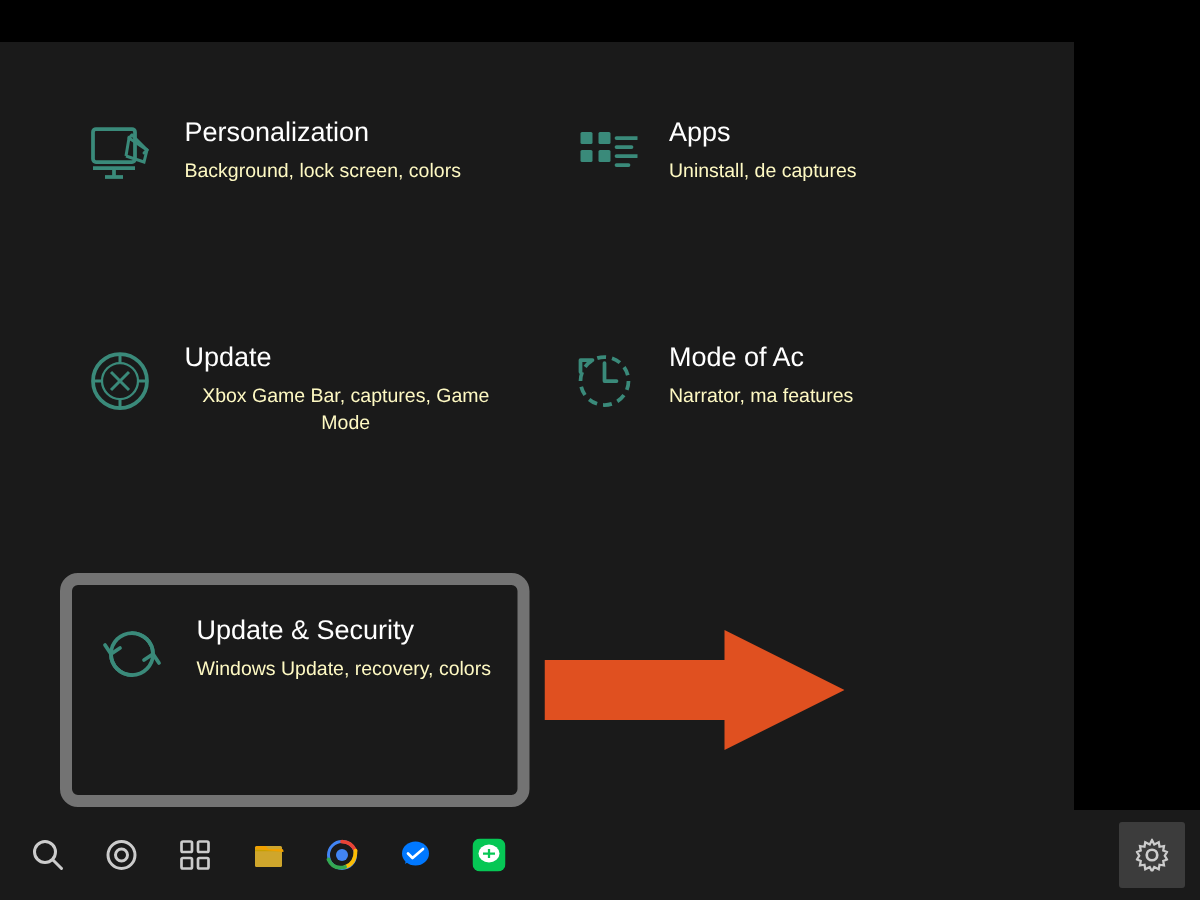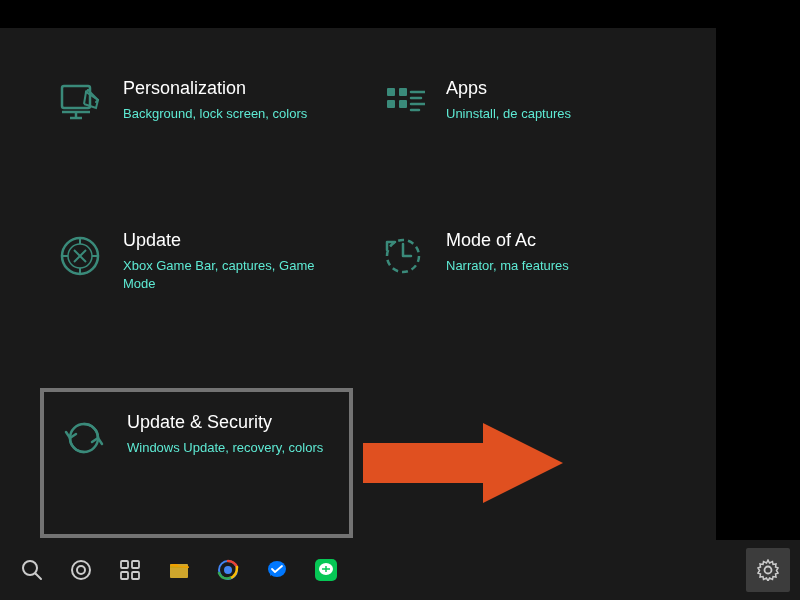--- a/index.html
+++ b/index.html
@@ -30,22 +30,22 @@
     .settings-item {
       display: flex;
       align-items: flex-start;
       padding: 20px 15px;
       cursor: pointer;
       border-radius: 4px;
       gap: 18px;
     }
 
     .settings-item.highlighted {
-      border: 4px solid #737373;
-      border-radius: 0;
+      border: 8px solid #737373;
+      border-radius: 12px;
       position: relative;
     }
 
     .item-icon {
       color: #3a8a7a;
       font-size: 36px;
       min-width: 50px;
       display: flex;
       align-items: center;
       justify-content: center;
@@ -58,23 +58,24 @@
     }
 
     .item-title {
       color: #ffffff;
       font-size: 18px;
       font-weight: 400;
       margin-bottom: 6px;
     }
 
     .item-desc {
-      color: #5eead4;
+      color: #fef9c3;
       font-size: 13px;
       line-height: 1.4;
+      text-align: center;
     }
 
     
     .taskbar {
       position: absolute;
       bottom: 0;
       left: 0;
       width: 800px;
       height: 60px;
       background: #1a1a1a;

